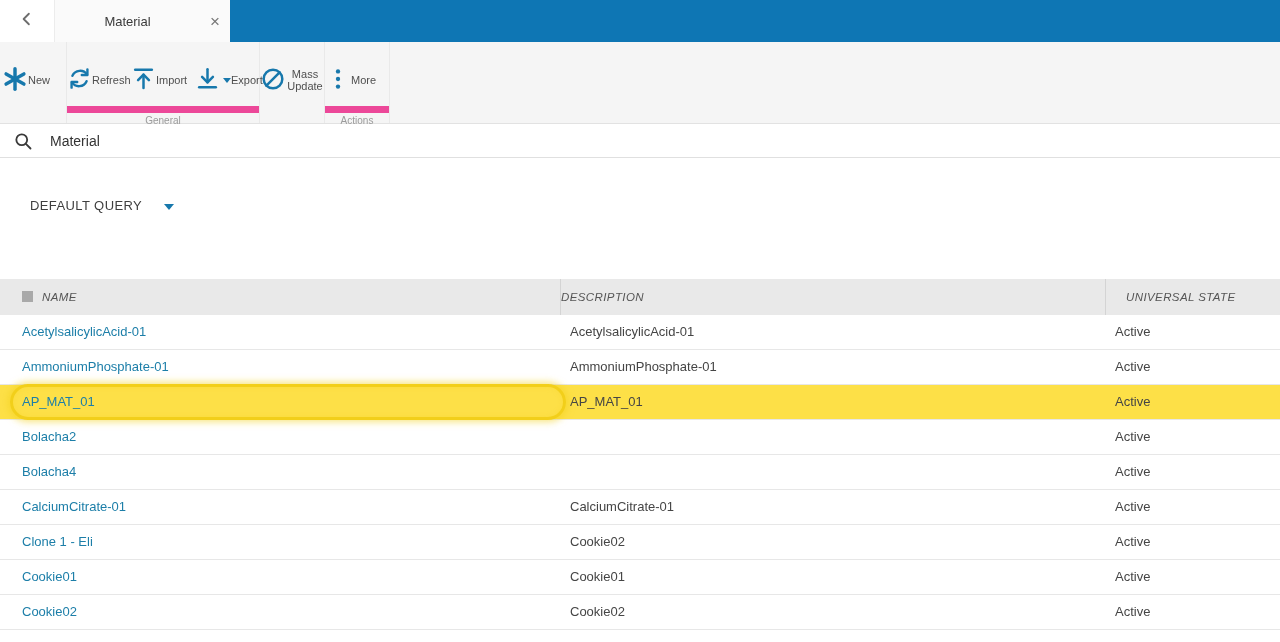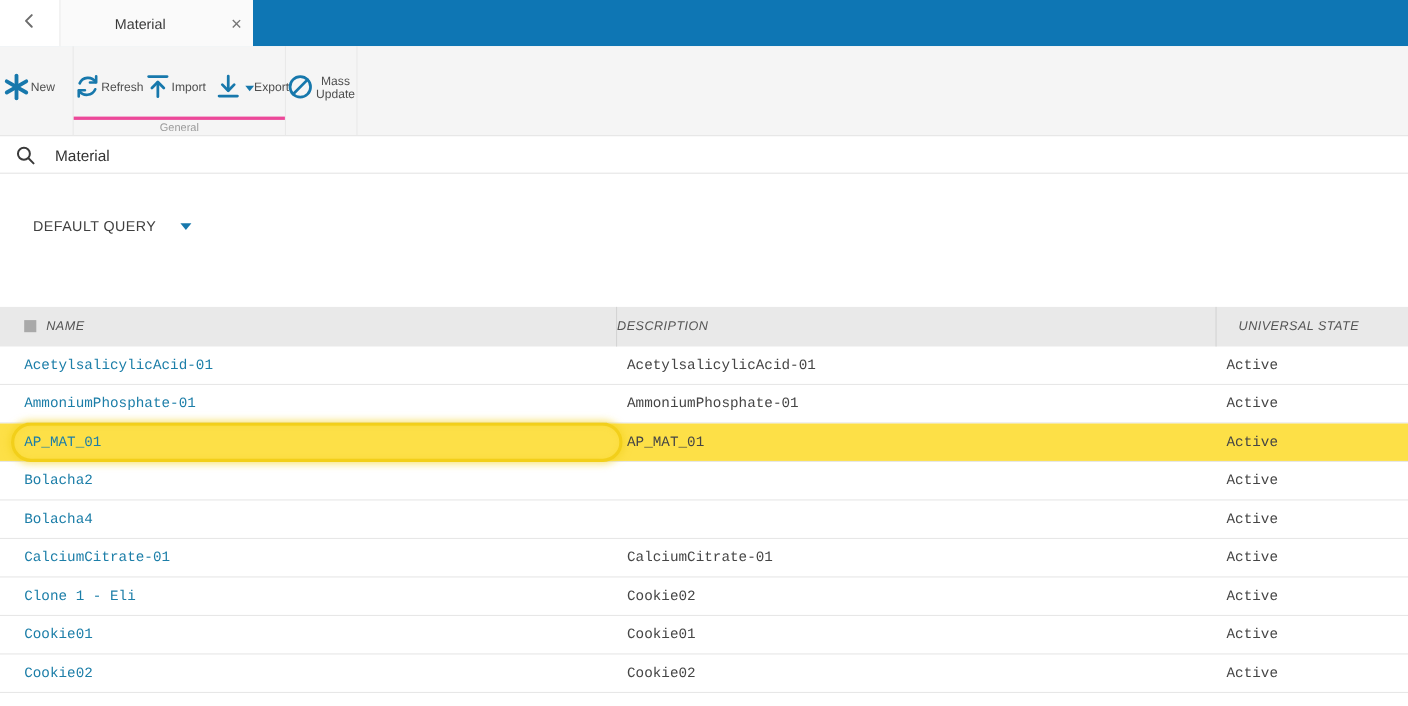--- a/index.html
+++ b/index.html
@@ -26,21 +26,21 @@
 
   
   .ribbon{height:82px;background:#f5f5f5;border-bottom:1px solid #e2e2e2;display:flex;align-items:stretch;padding-left:2px;}
   .ribbon-group{display:flex;flex-direction:column;border-right:1px solid #e9e9e9;}
   .group-buttons{display:flex;flex:1;}
   .ribbon-btn{width:64px;display:flex;flex-direction:row;align-items:center;padding-top:9px;cursor:pointer;}
   .ribbon-btn .icon{height:27px;display:flex;align-items:center;color:var(--icon);}
   .ribbon-btn .lbl{font-size:11px;color:#4f4f4f;text-align:center;line-height:12px;margin-top:3px;}
   .btn-caret{width:0;height:0;border-left:4px solid transparent;border-right:4px solid transparent;border-top:5px solid var(--icon);margin-left:3px;margin-top:4px;display:inline-block;}
   .group-label{height:17px;line-height:16px;font-size:10px;color:#9b9b9b;text-align:center;}
-  .group-label.has-label{border-top:3px solid #ec4899;}
+  .group-label.has-label{border-top:7px solid #ec4899;}
 
   
   .search-row{height:34px;border-bottom:1px solid #e0e0e0;display:flex;align-items:center;padding-left:13px;background:#fff;}
   .search-icon{display:flex;align-items:center;color:#3a3a3a;margin-right:15px;cursor:pointer;}
   .search-input{border:none;outline:none;background:transparent;font-family:"Liberation Sans", sans-serif;font-size:14px;color:#333;width:400px;}
 
   
   .content{padding-top:38px;background:#fff;}
   .query-selector{display:inline-flex;align-items:center;margin-left:30px;height:18px;cursor:pointer;}
   .query-label{font-size:13px;color:#3f3f3f;letter-spacing:.4px;}
@@ -48,21 +48,21 @@
 
   
   .table{margin-top:64px;}
   .table-header{display:flex;height:36px;background:#e9e9e9;align-items:center;font-size:11.5px;color:#555;letter-spacing:.4px;}
   .th{height:100%;display:flex;align-items:center;font-style:italic;}
   .th-name{width:560px;padding-left:22px;}
   .th-desc{width:545px;padding-left:0;border-left:1px solid #d4d4d4;}
   .th-state{width:175px;padding-left:20px;border-left:1px solid #d4d4d4;}
   .col-square{width:11px;height:11px;background:#a9a9a9;display:inline-block;margin-right:9px;}
 
-  .trow{display:flex;height:35px;align-items:center;border-bottom:1px solid #e7e7e7;font-size:13px;position:relative;cursor:pointer;font-family:Liberation Mono, monospace;}
+  .trow{display:flex;height:35px;align-items:center;border-bottom:1px solid #e7e7e7;font-size:13px;position:relative;cursor:pointer;}
   .trow.selected{background:#fde047;}
   .cell{height:100%;display:flex;align-items:center;}
   .cell.name{width:560px;padding-left:22px;}
   .cell.desc{width:545px;padding-left:10px;color:#454545;}
   .cell.state{width:175px;padding-left:10px;color:#454545;}
   .link{color:var(--link);cursor:pointer;}
   .highlight-ring{
     position:absolute;left:10px;top:-1px;width:556px;height:36px;
     border:3px solid var(--highlight);border-radius:18px;
     box-shadow:0 0 7px 2px rgba(242,207,26,.55), inset 0 0 5px rgba(242,207,26,.25);
@@ -149,20 +149,35 @@
             <svg width="26" height="26" viewBox="0 0 24 24" fill="none" stroke="currentColor" stroke-width="2.3" stroke-linecap="round">
               <circle cx="12" cy="12" r="8.6"></circle>
               <path d="M5.9 18.1L18.1 5.9"></path>
             </svg>
           </span>
           <span class="lbl">Mass Update</span>
         </div>
       </div>
       <div class="group-label"></div>
     </div>
+    <div class="ribbon-group">
+      <div class="group-buttons">
+        <div class="ribbon-btn">
+          <span class="icon">
+            <svg width="26" height="26" viewBox="0 0 24 24" fill="currentColor">
+              <circle cx="12" cy="5" r="2"></circle>
+              <circle cx="12" cy="12" r="2"></circle>
+              <circle cx="12" cy="19" r="2"></circle>
+            </svg>
+          </span>
+          <span class="lbl">More</span>
+        </div>
+      </div>
+      <div class="group-label has-label">Actions</div>
+    </div>
   </div>
 
 <div class="search-row">
   <span class="search-icon">
     <svg width="20" height="20" viewBox="0 0 24 24" fill="none" stroke="currentColor" stroke-width="2.2" stroke-linecap="round">
         <circle cx="10.5" cy="10.5" r="6.5"></circle>
         <path d="M15.5 15.5L21 21"></path>
       </svg>
   </span>
   <input class="search-input" readonly="" value="Material" style="">

